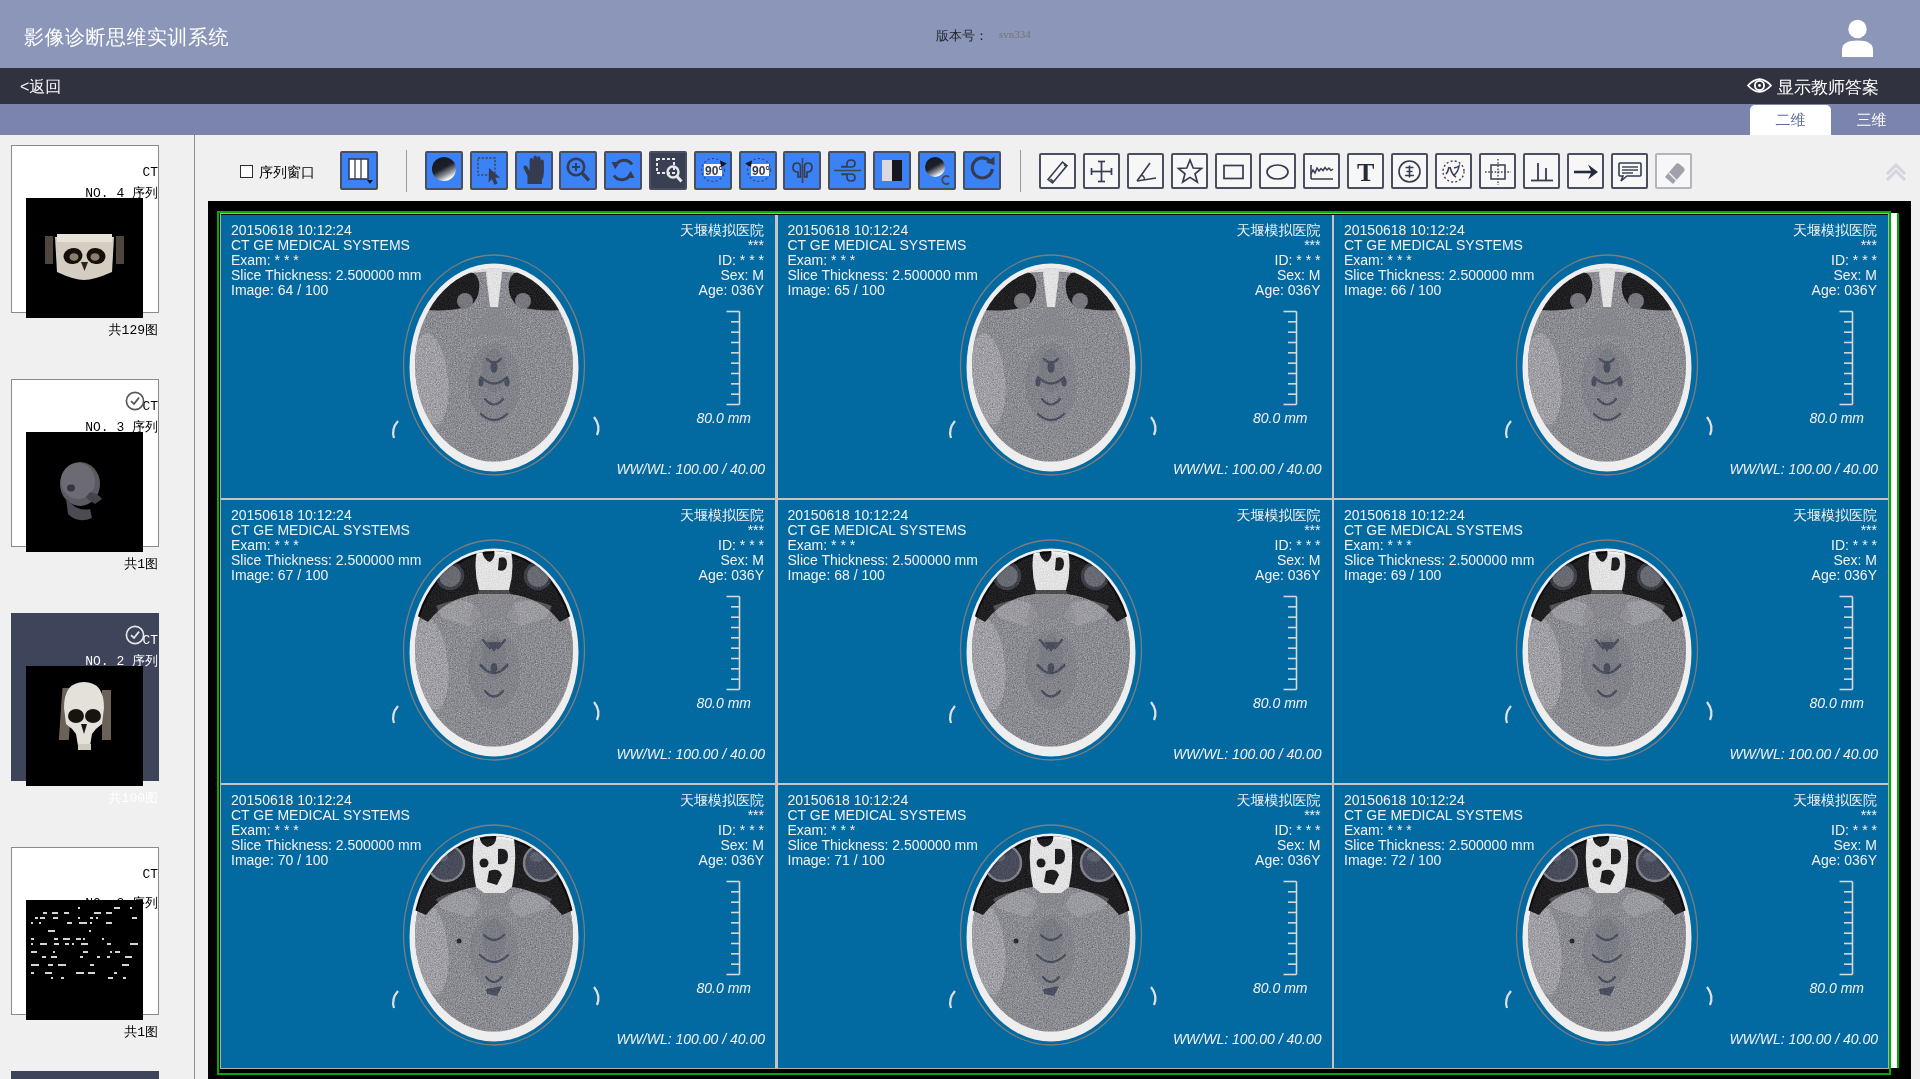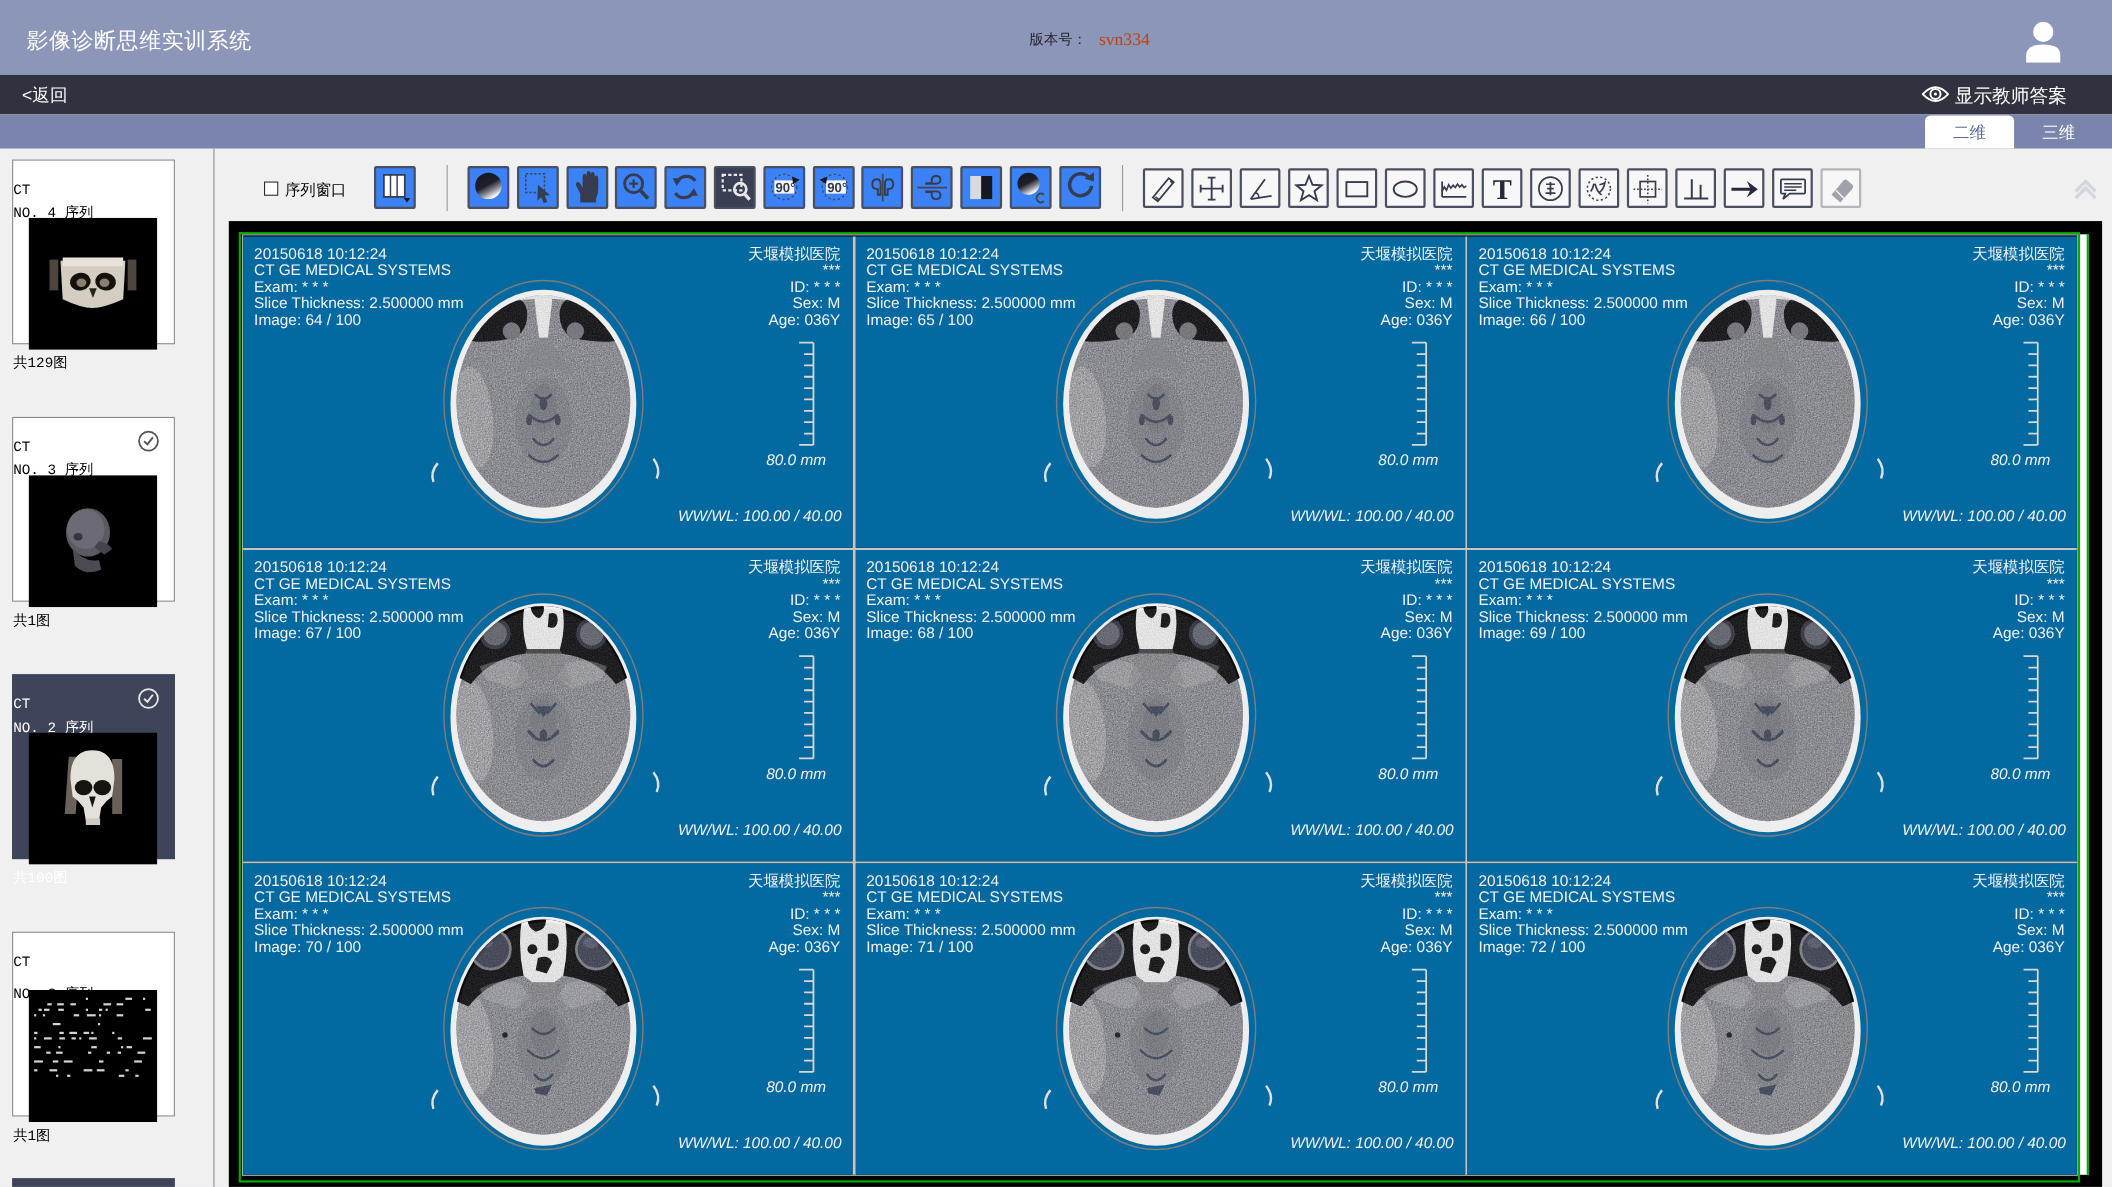--- a/index.html
+++ b/index.html
@@ -7,21 +7,21 @@
 .abs{position:absolute}
 .tb{position:absolute;top:151px;width:38px;height:39px;background:#3b82f6;
  border:2px solid #494e60;border-radius:2px}
 .tb svg{position:absolute;left:0;top:0}
 .tb2{position:absolute;top:153px;width:37px;height:36px;background:#f7f7f8;
  border:2px solid #494e60;border-radius:2px}
 .tb2 svg{position:absolute;left:0;top:0}
 .cell{position:absolute;width:554px;height:282.5px;background:#0369a1;overflow:hidden}
 .ctxt{position:absolute;color:#f2f2f2;font-size:14px;line-height:15.2px;white-space:pre}
 .card{position:absolute;left:11px;width:148px;height:168px;background:#fff;
- border:1px solid #8a8a8a;text-align:left;color:#000}
+ border:1px solid #8a8a8a;text-align:right;color:#000}
 .cardt{font-family:"Liberation Mono",monospace;font-size:13px}
 </style>
 
 </head><body>
 <svg width="0" height="0" style="position:absolute">
 <defs>
 <filter id="nz" x="0" y="0" width="100%" height="100%" color-interpolation-filters="sRGB">
  <feTurbulence type="fractalNoise" baseFrequency="0.8" numOctaves="3" seed="7" stitchTiles="stitch"></feTurbulence>
  <feColorMatrix type="saturate" values="0"></feColorMatrix>
  <feComponentTransfer>
@@ -175,21 +175,21 @@
         </g>
 
  <path d="M14 170 q-7 8 -4 17" stroke="#e0e0e0" stroke-width="2.2" fill="none"></path>
  <path d="M210 166 q7 9 3 18" stroke="#e0e0e0" stroke-width="2.2" fill="none"></path>
 </symbol>
 </defs>
   </svg>
 <div class="abs" style="left:0;top:0;width:1920px;height:68px;background:#8c96b9"></div>
 <div class="abs" style="left:24px;top:24px;font-size:20px;color:#fff;letter-spacing:0.5px">影像诊断思维实训系统</div>
 <div class="abs" style="left:936px;top:27px;font-size:13px;color:#23262e">版本号：</div>
-<div class="abs" style="left:999px;top:28px;font-size:16px;color:#c2410c;font-family:'Liberation Serif',serif">svn334</div>
+<div class="abs" style="left:999px;top:28px;font-size:11px;color:#737373;font-family:'Liberation Serif',serif">svn334</div>
 <svg class="abs" style="left:1837px;top:17px" width="41" height="40" viewBox="0 0 41 40">
 <circle cx="20.5" cy="12" r="9.2" fill="#fff"></circle>
 <path d="M5 40 L5 33 Q5 23.5 20.5 23.5 Q36 23.5 36 33 L36 40 Z" fill="#fff"></path>
   </svg>
 <div class="abs" style="left:0;top:68px;width:1920px;height:36px;background:#30333f"></div>
 <div class="abs" style="left:20px;top:77px;font-size:16px;color:#fafafa">&lt;返回</div>
 <svg class="abs" style="left:1747px;top:77px" width="25" height="17" viewBox="0 0 25 17">
 <path d="M1 8.5 Q12.5 -4 24 8.5 Q12.5 21 1 8.5 Z" fill="none" stroke="#fff" stroke-width="1.8"></path>
 <circle cx="12.5" cy="8.5" r="4.6" fill="none" stroke="#fff" stroke-width="1.8"></circle>
 <circle cx="12.5" cy="8.5" r="1.4" fill="#fff"></circle>

